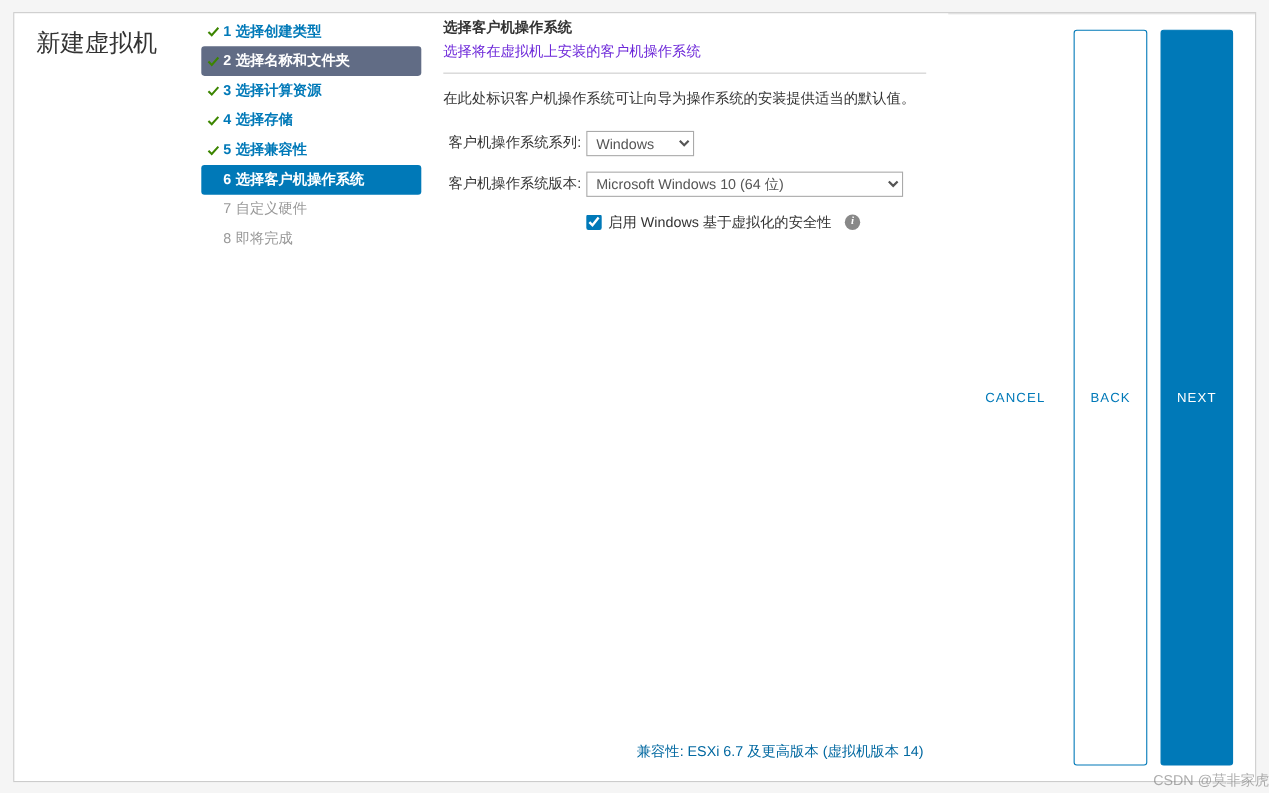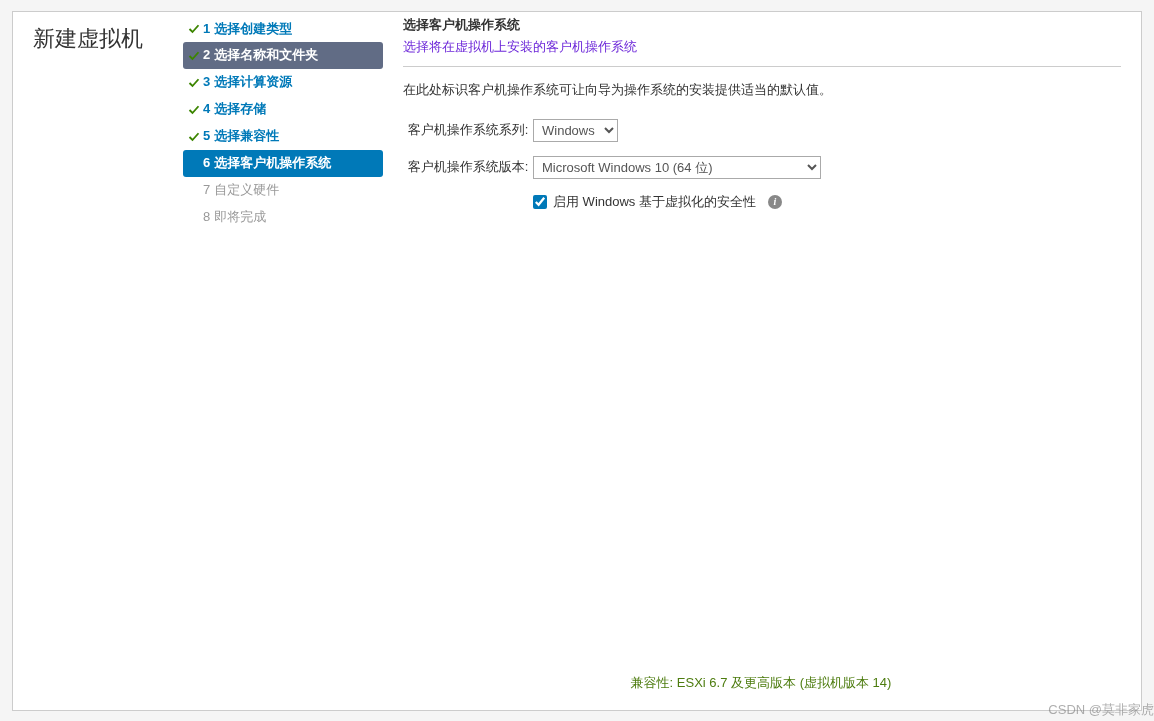--- a/index.html
+++ b/index.html
@@ -126,21 +126,21 @@
     }
     .form-control select {
       font-family: inherit;
       font-size: 13px;
       padding: 2px 4px;
       border: 1px solid #aaa;
       background: #fff;
       color: #555;
     }
     .select-family {
-      width: 85px;
+      width: 98px;
     }
     .select-version {
       width: 288px;
     }
     .checkbox-row {
       display: flex;
       align-items: center;
       gap: 6px;
     }
     .checkbox-row input[type="checkbox"] {
@@ -160,23 +160,23 @@
       font-size: 10px;
       font-style: italic;
       font-weight: bold;
       font-family: Georgia, serif;
       margin-left: 6px;
     }
     .content-spacer {
       flex: 1;
     }
     .compat-text {
-      text-align: center;
-      font-size: 13px;
-      color: #4d7c0f;
+      text-align: right;
+      font-size: 13px;
+      color: #0369a1;
       padding: 4px 2px 8px 0;
     }
     .dialog-footer {
       border-top: 1px solid #ddd;
       padding: 14px 20px;
       display: flex;
       justify-content: flex-end;
       gap: 12px;
     }
     .btn {
@@ -315,15 +315,20 @@
           <span class="info-icon">i</span>
         </div>
       </div>
 
       <div class="content-spacer"></div>
 
       <div class="compat-text">兼容性: ESXi 6.7 及更高版本 (虚拟机版本 14)</div>
     </div>
   </div>
 
+  <div class="dialog-footer">
+    <button class="btn btn-cancel">CANCEL</button>
+    <button class="btn btn-back">BACK</button>
+    <button class="btn btn-next">NEXT</button>
+  </div>
 </div>
 
 <div class="watermark">CSDN @莫非家虎</div>
 
 </body></html>

